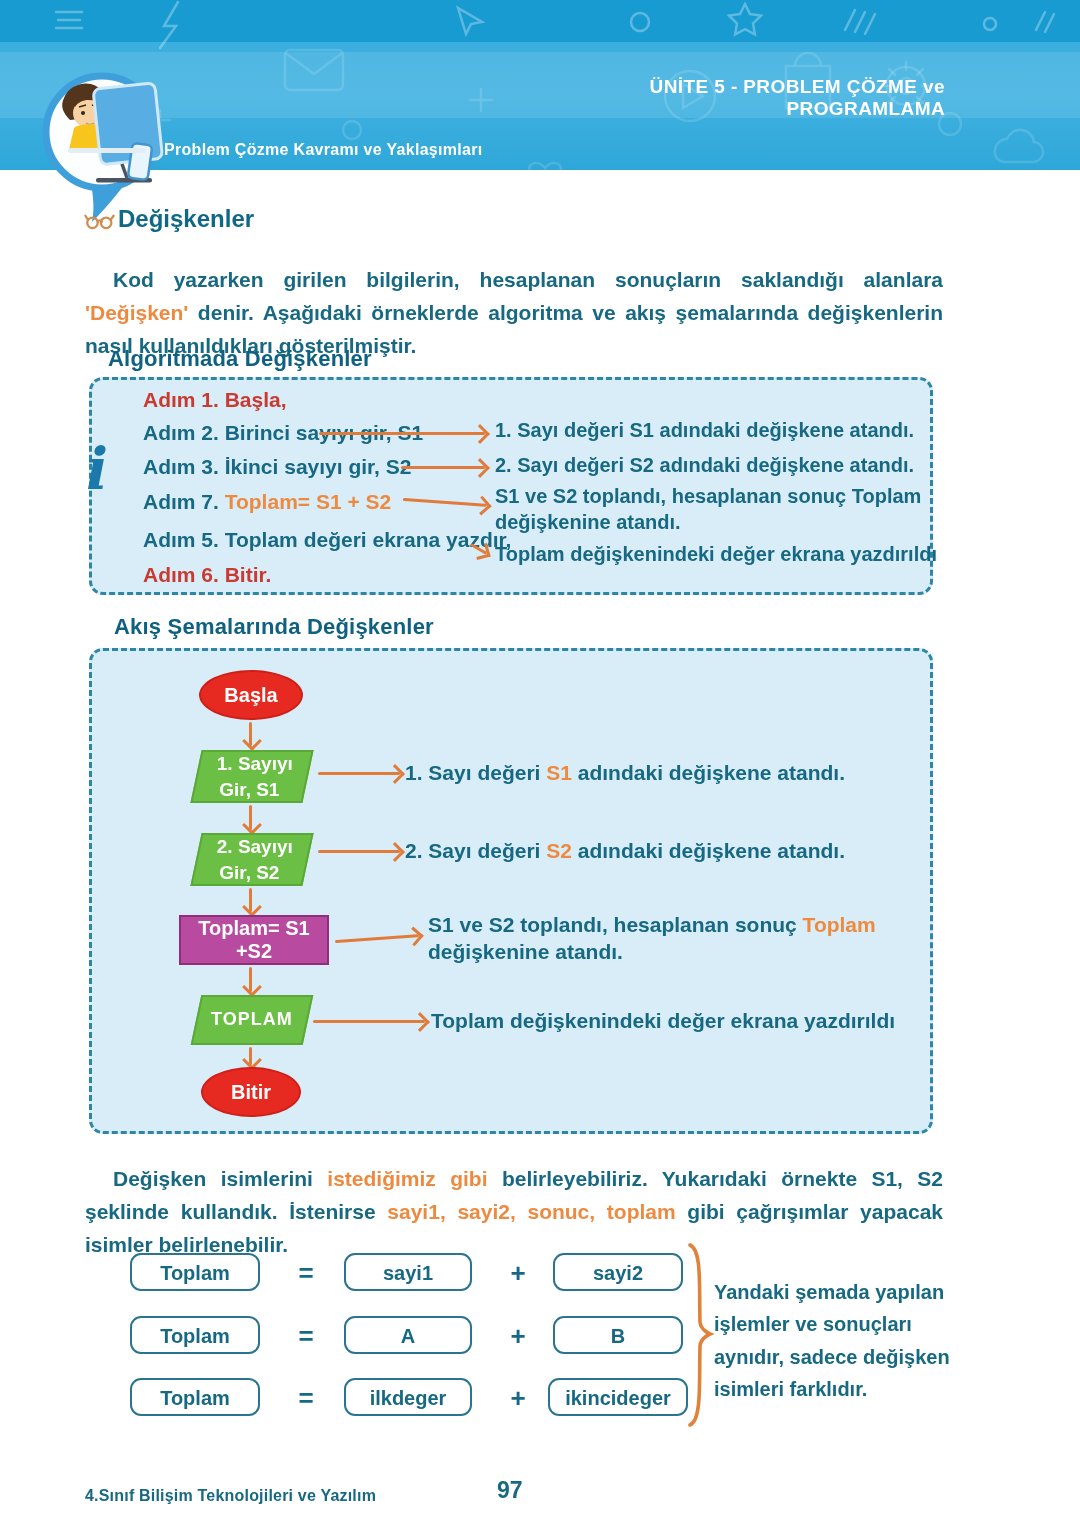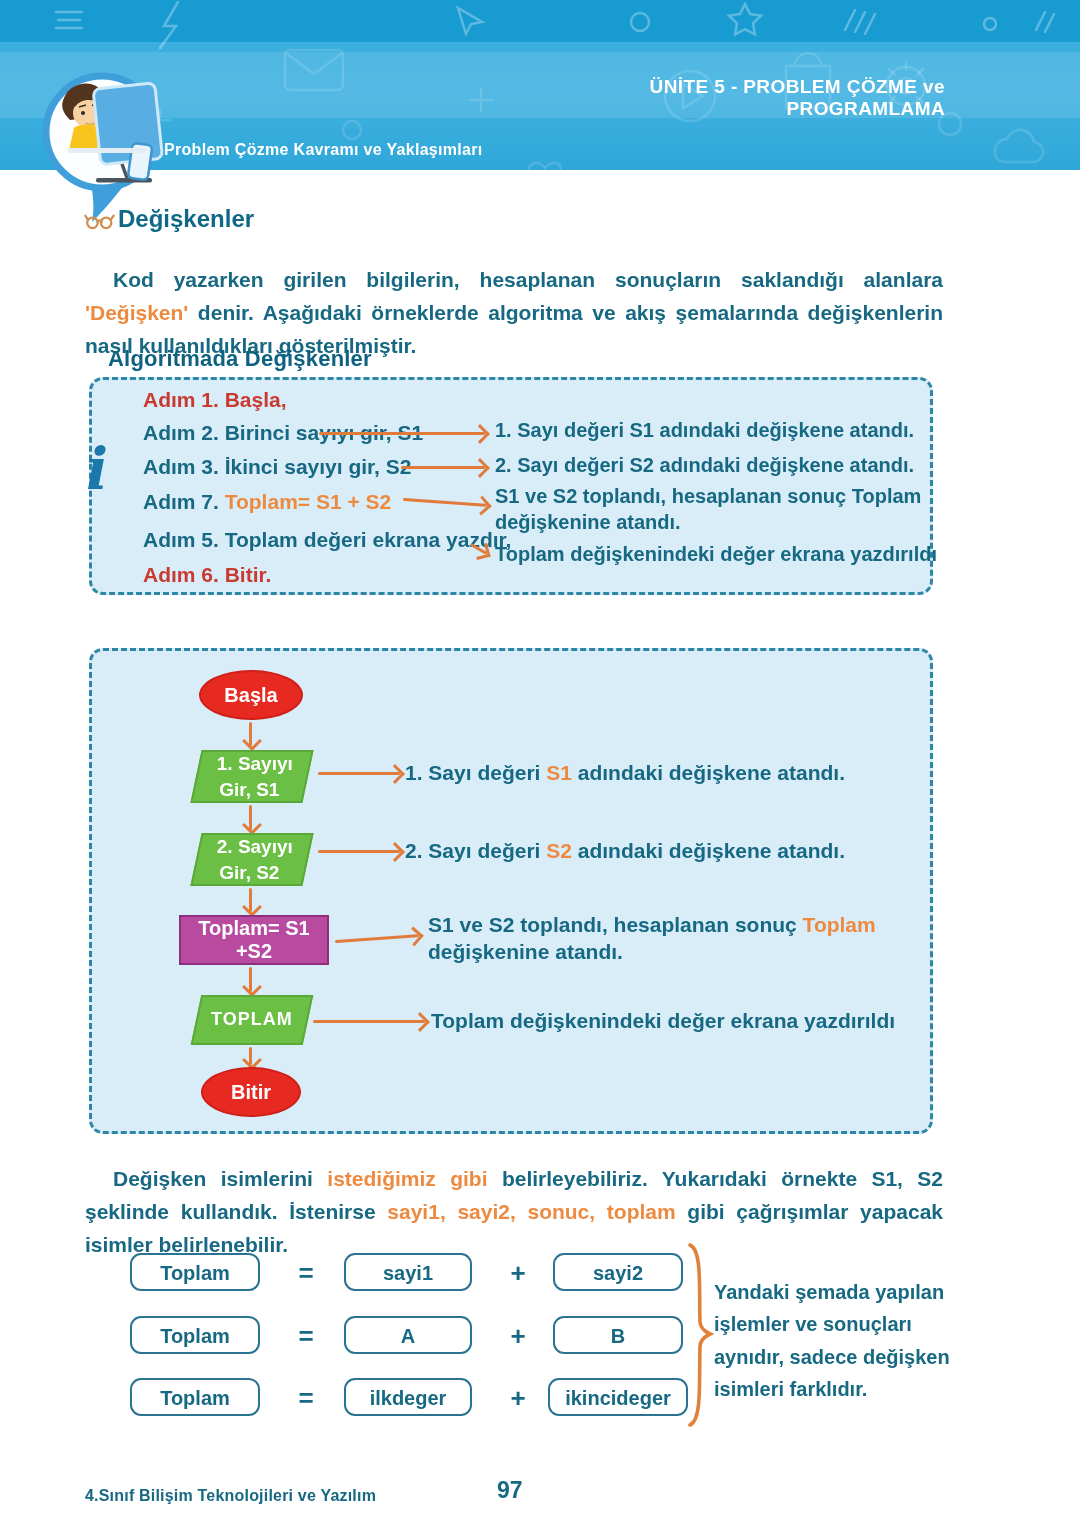--- a/index.html
+++ b/index.html
@@ -169,20 +169,21 @@
     <div class="anno a1">1. Sayı değeri S1 adındaki değişkene atandı.</div>
     <div class="anno a2">2. Sayı değeri S2 adındaki değişkene atandı.</div>
     <div class="anno a3">S1 ve S2 toplandı, hesaplanan sonuç Toplam değişkenine atandı.</div>
     <div class="anno a4">Toplam değişkenindeki değer ekrana yazdırıldı</div>
     <div class="harrow" style="left:227px;top:52px;width:166px;"></div>
     <div class="harrow" style="left:309px;top:86px;width:84px;"></div>
     <div class="harrow" style="left:311px;top:118px;width:84px;transform:rotate(4deg);"></div>
     <div class="harrow" style="left:379px;top:163px;width:18px;transform:rotate(30deg);"></div>
   </div>
 
+  <div class="box-title flow-title">Akış Şemalarında Değişkenler</div>
   <div class="dash-box flow-box">
 
     <div class="shape ellipse" style="left:107px;top:19px;width:104px;height:50px;">
       <span>Başla</span>
     </div>
     <div class="varrow" style="left:157px;top:71px;height:24px;"></div>
 
     <div class="shape pgram" style="left:104px;top:99px;width:112px;height:53px;">
       <span>1. Sayıyı</span>
       <span>Gir, S1</span>

